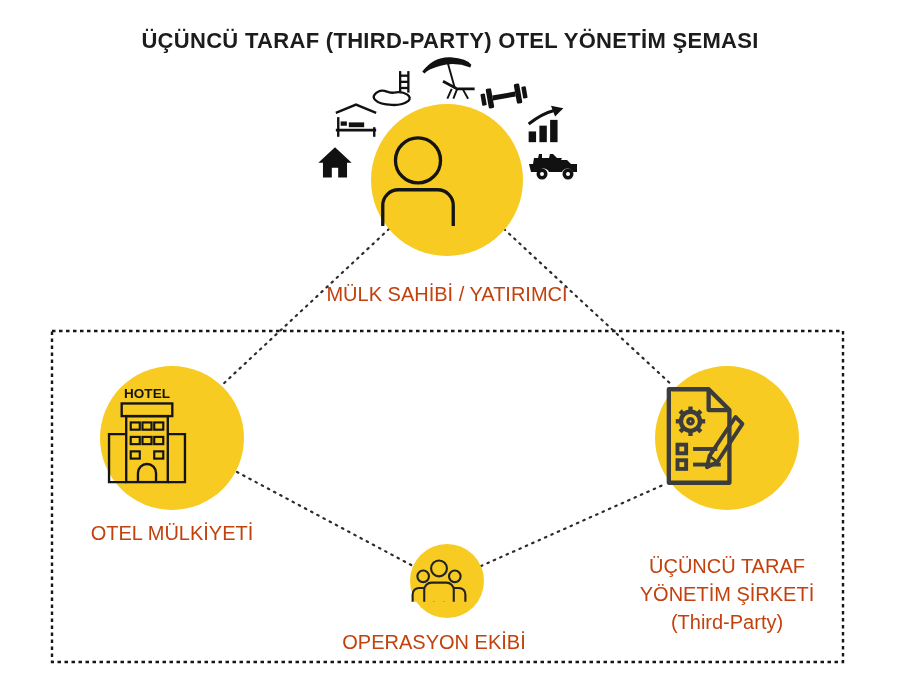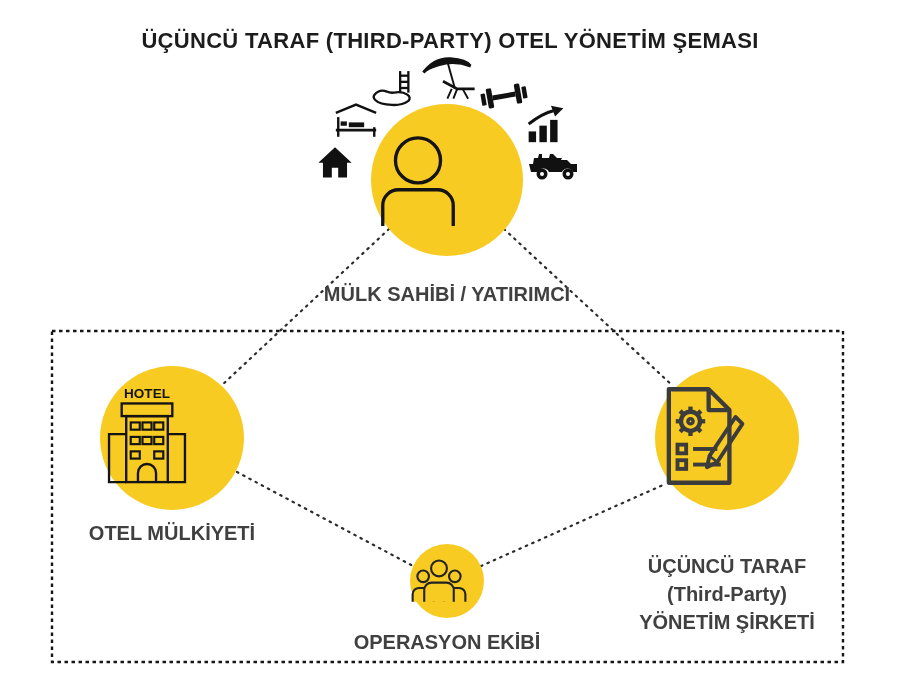--- a/index.html
+++ b/index.html
@@ -25,27 +25,27 @@
     display:flex; align-items:center; justify-content:flex-start;
     z-index:1;
   }
   .circle-owner  { left:371px; top:104px; width:152px; height:152px; }
   .circle-hotel  { left:100px; top:366px; width:144px; height:144px; }
   .circle-manager{ left:655px; top:366px; width:144px; height:144px; }
   .circle-team   { left:410px; top:544px; width:74px;  height:74px;  }
 
   .node-label {
     position:absolute; z-index:2; text-align:center;
-    font-weight:bold; font-size:20px; color:#404040; line-height:26px;
+    font-weight:normal; font-size:20px; color:#c2410c; line-height:26px;
   }
   .label-owner    { left:247px; top:281px; width:400px; }
   .label-eco      { left:272px; top:431px; width:350px; font-size:21px; }
   .label-hotel    { left:40px;  top:520px; width:264px; }
   .label-manager  { left:612px; top:552px; width:230px; line-height:28px; }
-  .label-team     { left:327px; top:629px; width:240px;text-align:center; }
+  .label-team     { left:314px; top:629px; width:240px;text-align:center; }
 
   .amen { position:absolute; z-index:1; line-height:0; }
   .amen-house    { left:317px; top:145px; }
   .amen-bed      { left:332px; top:101px; }
   .amen-pool     { left:368px; top:68px;  }
   .amen-umbrella { left:419px; top:55px;  }
   .amen-dumbbell { left:479px; top:80px;  }
   .amen-chart    { left:525px; top:105px; }
   .amen-jeep     { left:527px; top:148px; }
 </style>
@@ -201,22 +201,22 @@
         </g>
         <g stroke="#3C3C3C" stroke-width="4.5" fill="none" stroke-linejoin="round">
           <path d="M93 38 L101 46 L72 90 L60 96 L63 83 Z"></path>
           <path d="M63 83 L72 90" stroke-width="3"></path>
         </g>
       </svg>
     </span>
   </div>
   <div class="node-label label-manager">
     <div>ÜÇÜNCÜ TARAF</div>
+    <div>YÖNETİM ŞİRKETİ</div>
     <div>(Third-Party)</div>
-    <div>YÖNETİM ŞİRKETİ</div>
   </div>
 
   <div class="circle circle-team">
     <span>
       <svg viewBox="0 0 110 92" width="58" height="49">
         <g stroke="#232323" stroke-width="4" fill="#F7CB22" stroke-linejoin="round">
           <circle cx="25" cy="40" r="11"></circle>
           <path d="M5 88 V74 a12 12 0 0 1 12 -12 h16 a12 12 0 0 1 12 12 v14"></path>
           <circle cx="85" cy="40" r="11"></circle>
           <path d="M65 88 V74 a12 12 0 0 1 12 -12 h16 a12 12 0 0 1 12 12 v14"></path>

